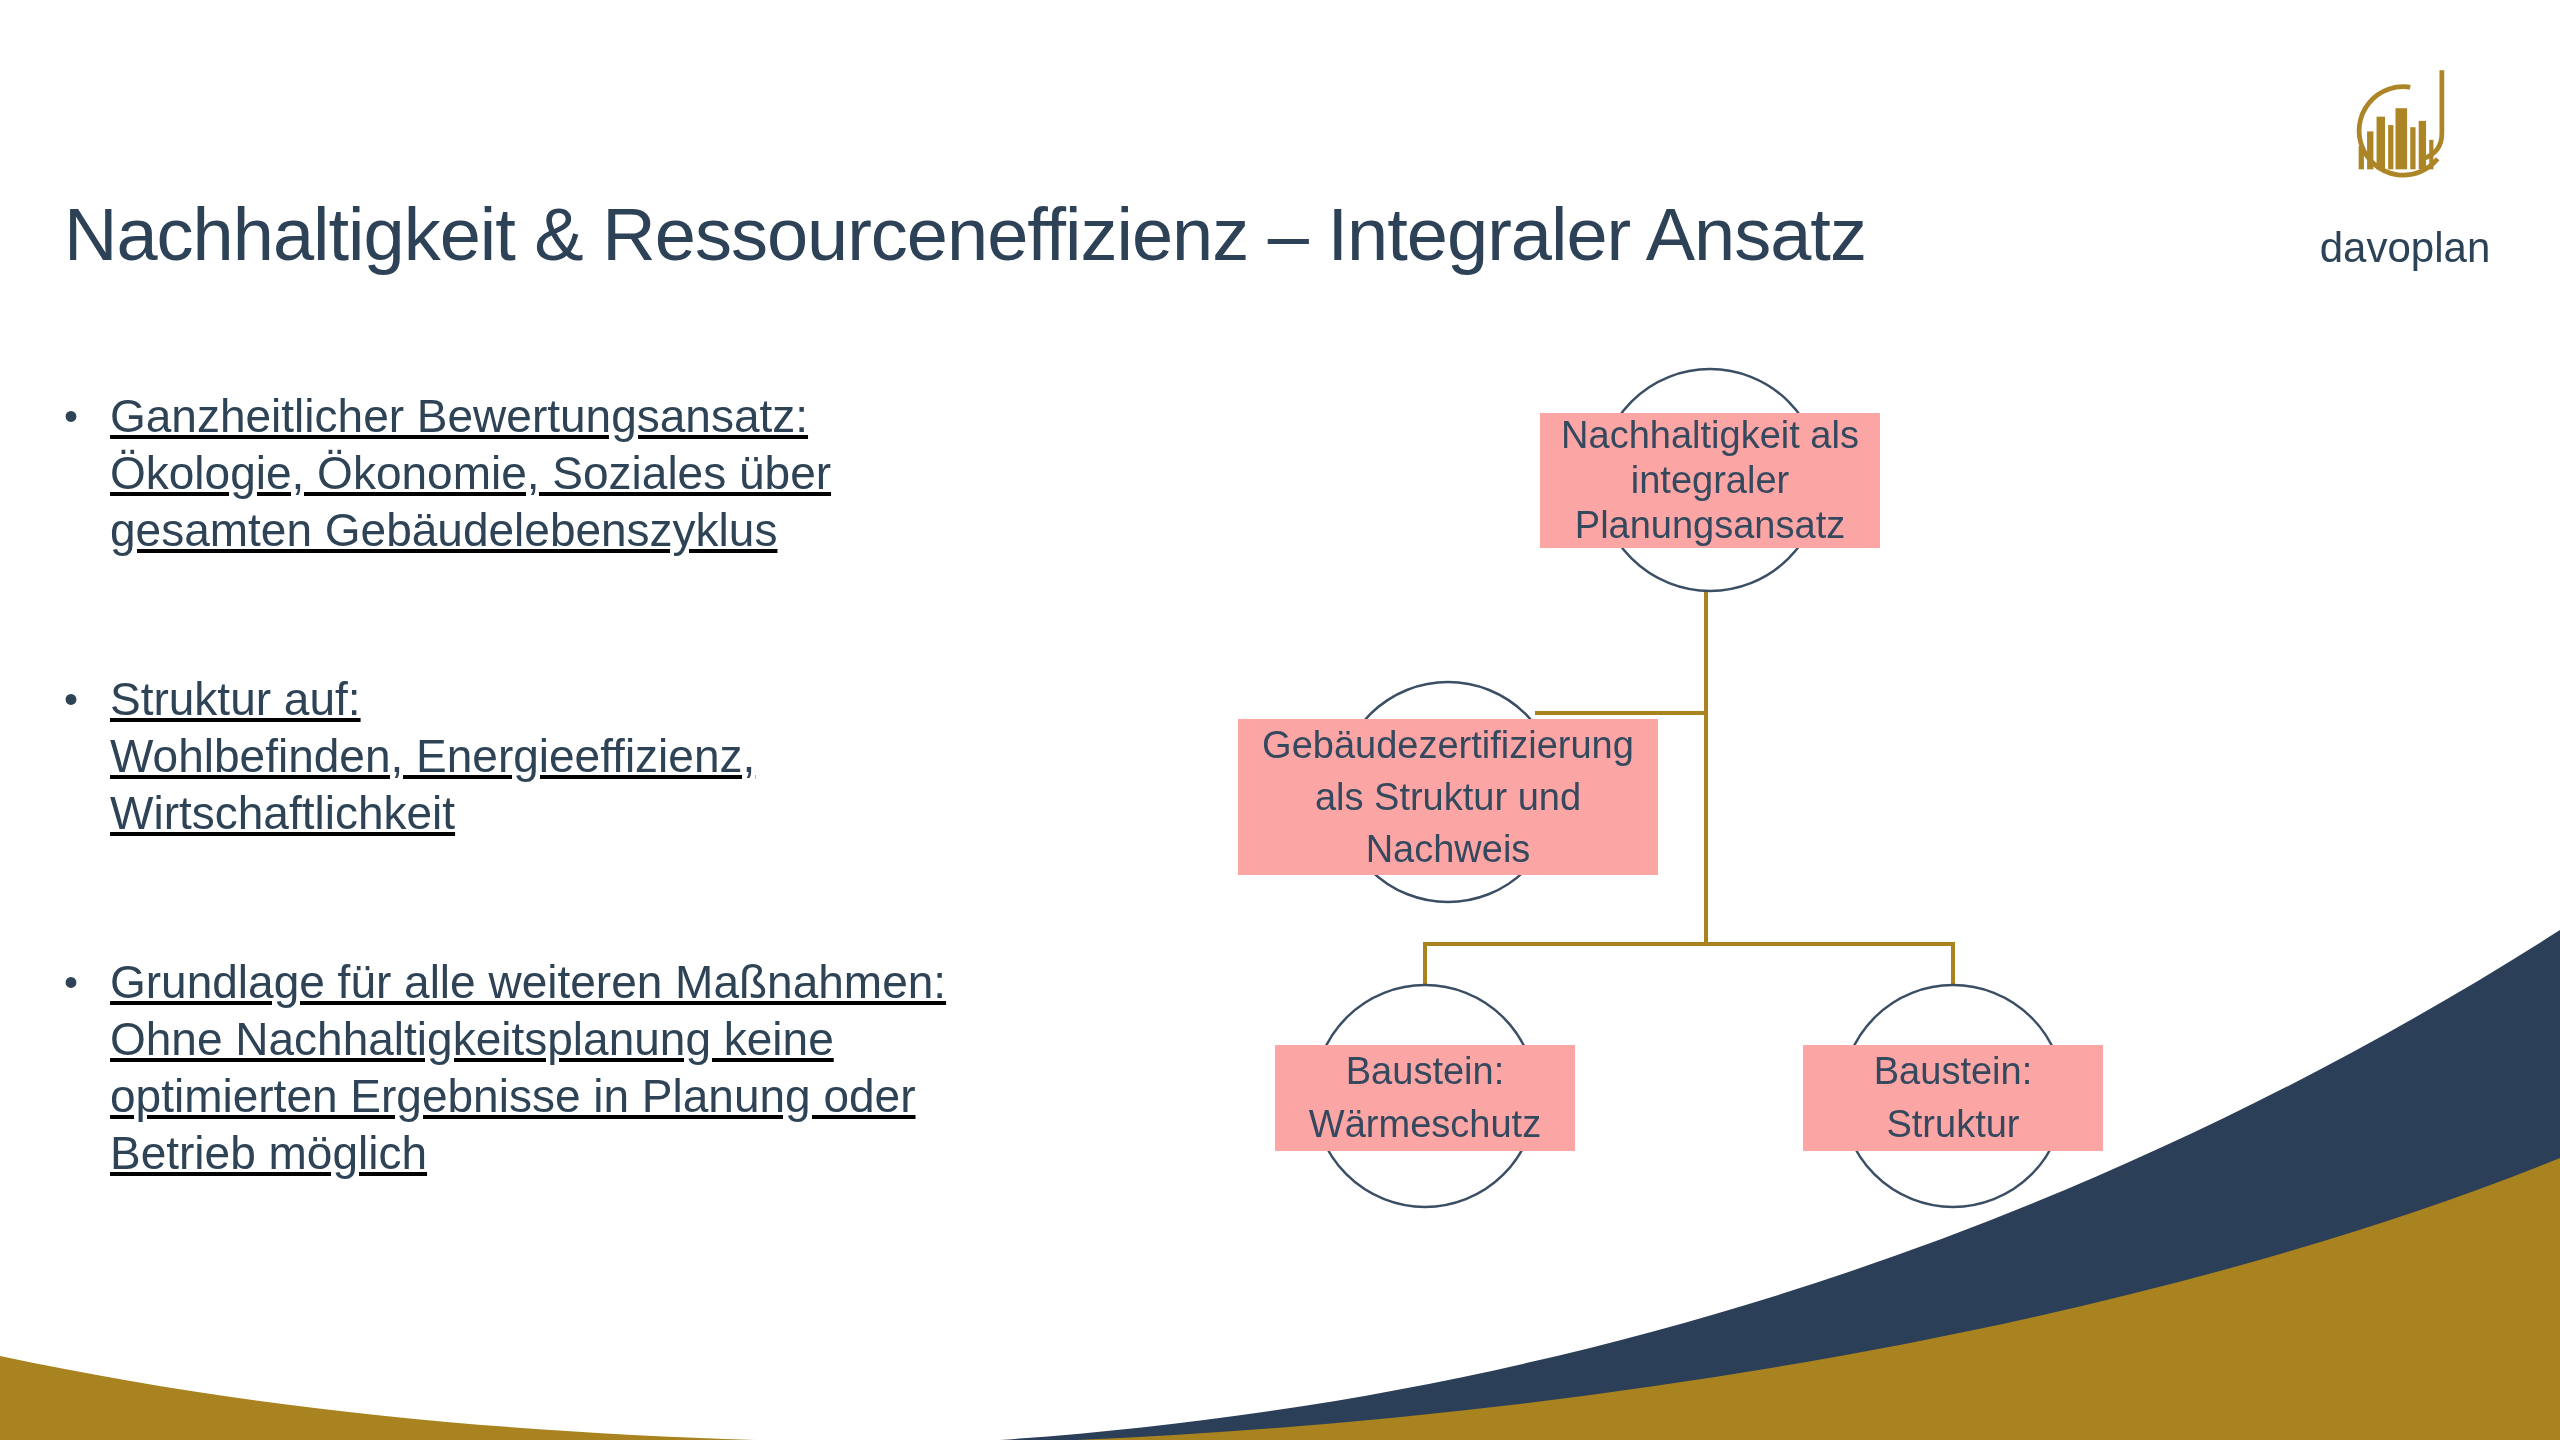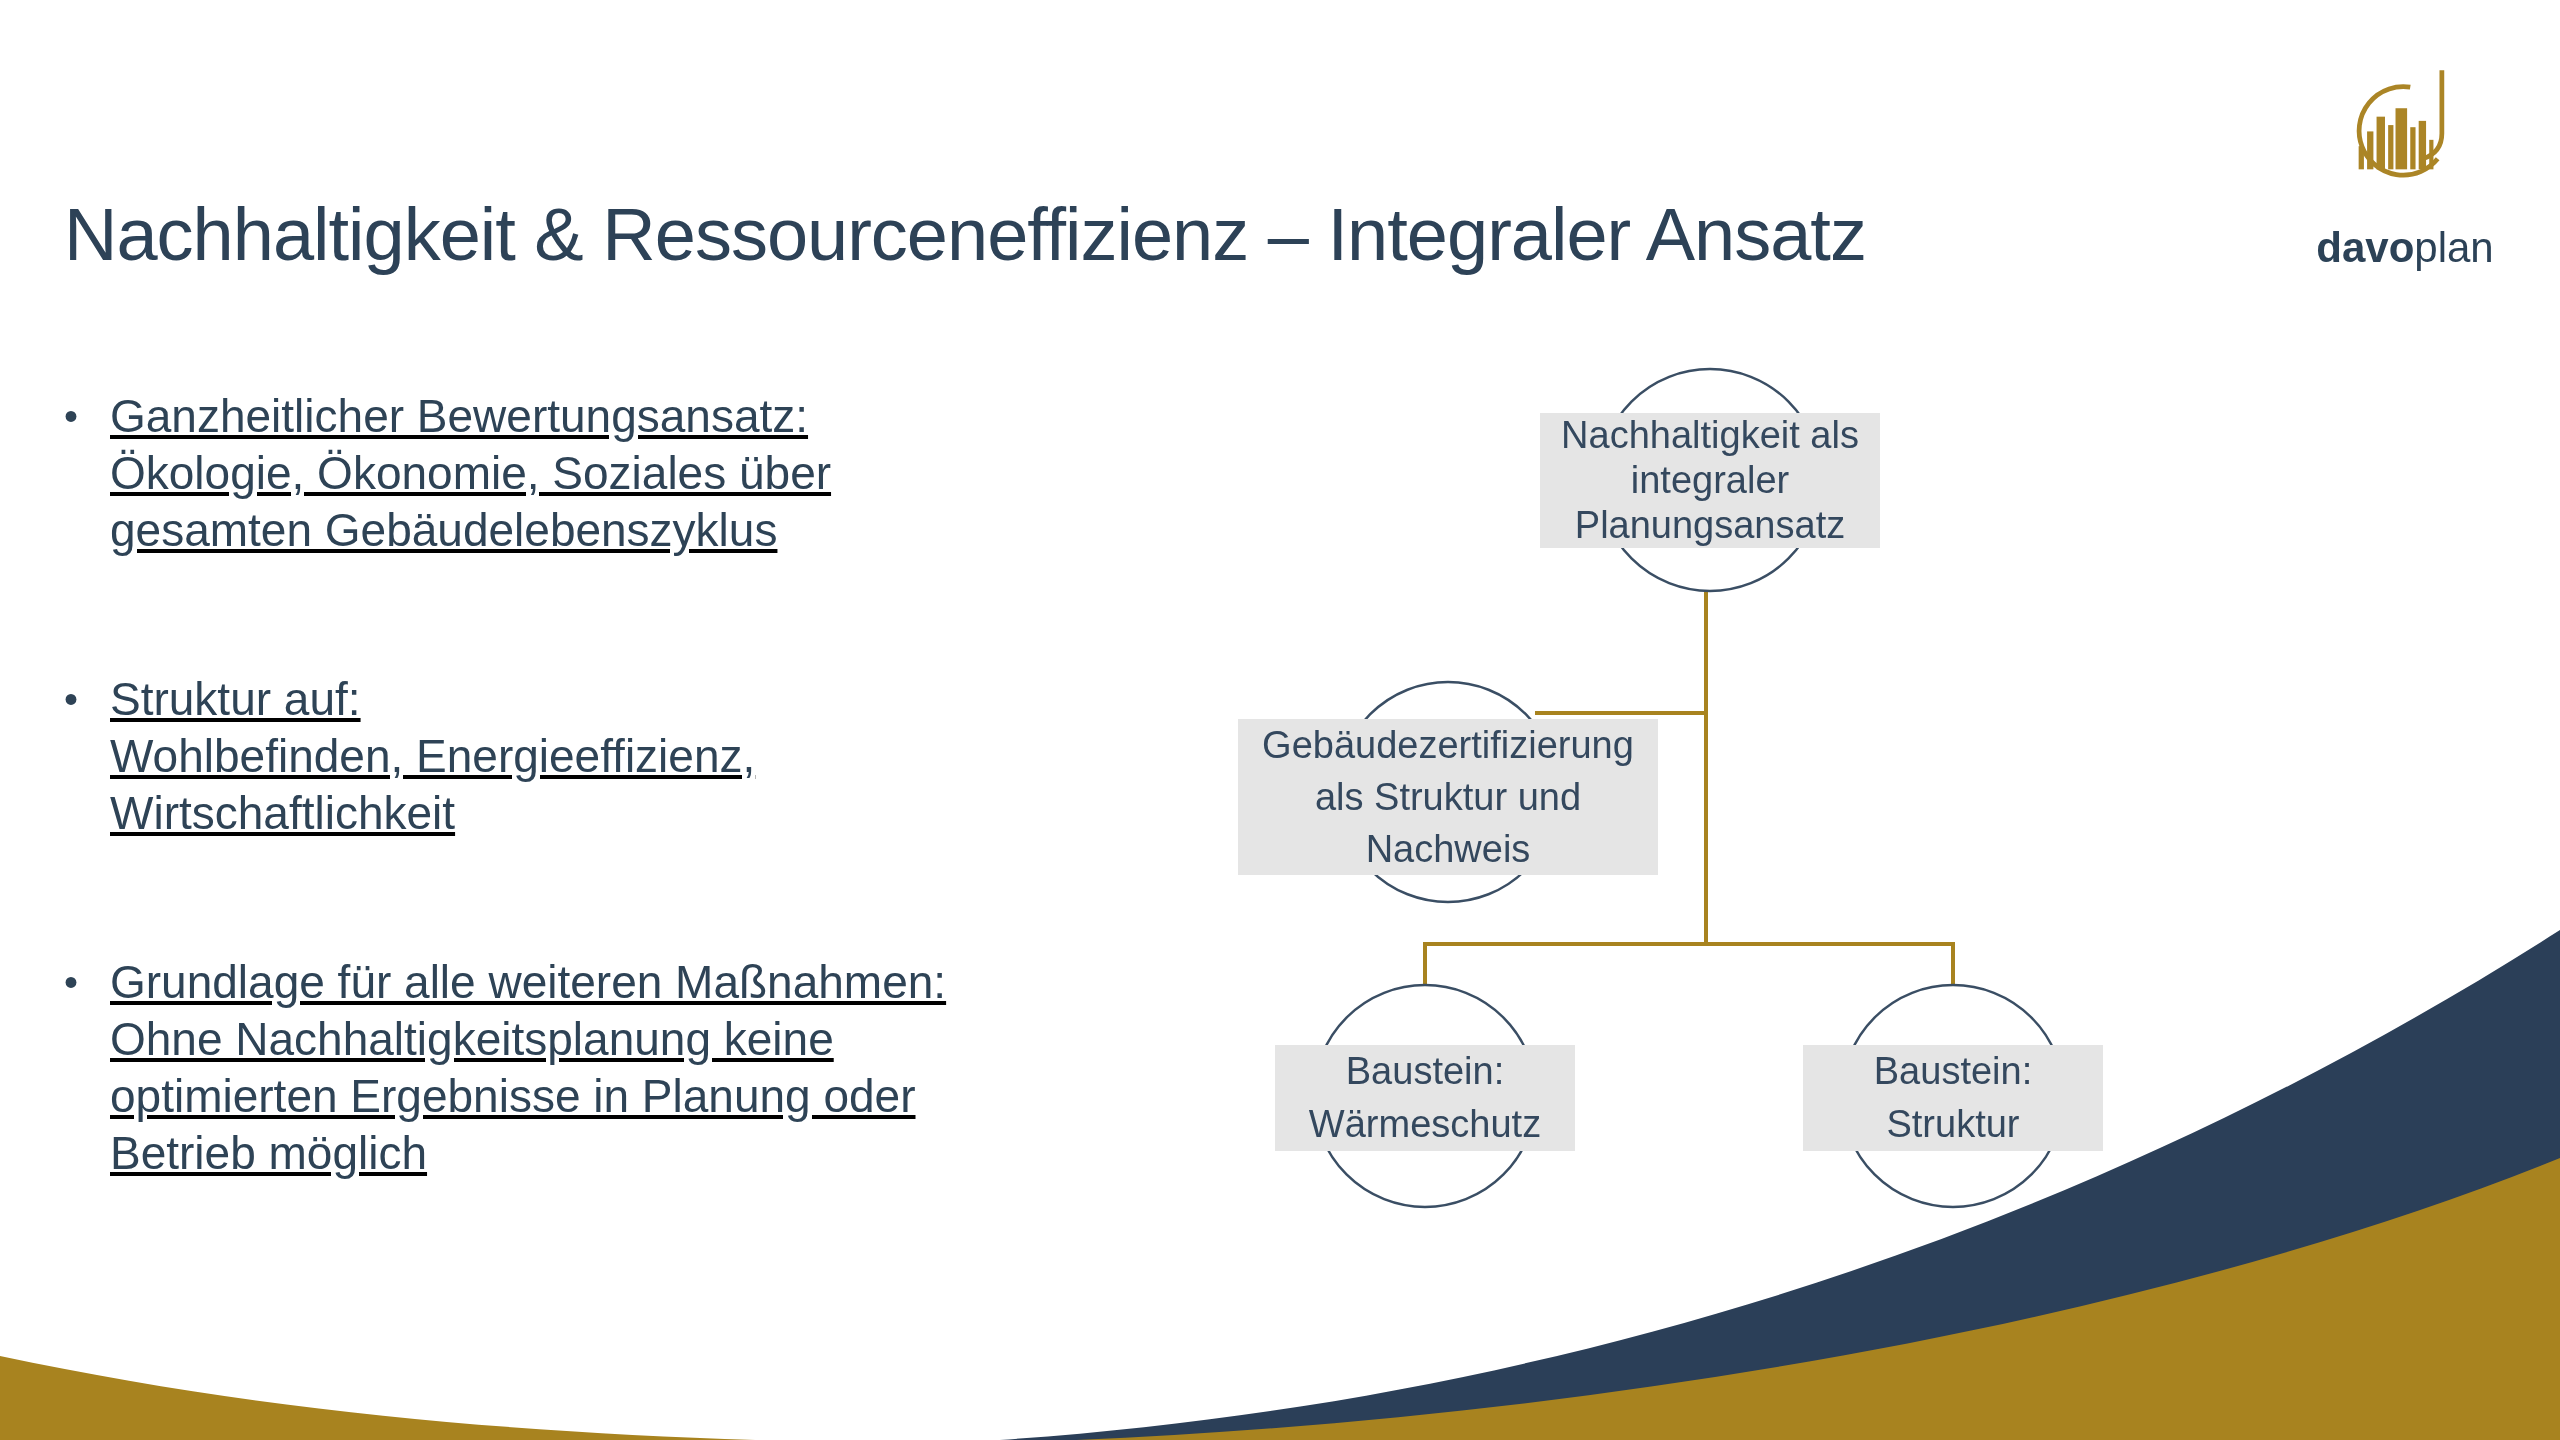--- a/index.html
+++ b/index.html
@@ -12,33 +12,33 @@
   
   .title{
     position:absolute;left:64px;top:142px;width:2150px;
     font-size:74px;font-weight:400;letter-spacing:-1px;color:#2D4257;z-index:5;
     white-space:nowrap;
   }
   
   .logo{position:absolute;left:2290px;top:64px;width:230px;z-index:5;}
   .logo-emblem{display:block;margin:0 auto;width:116px;height:158px;}
   .logo-word{margin-top:2px;text-align:center;font-size:42px;color:#2C4257;letter-spacing:0;}
-  .logo-word .b{font-weight:700;}
+  .logo-word .b{font-weight:400;}
   .logo-word .l{font-weight:400;}
   
   .bullets{position:absolute;left:64px;top:388px;width:1080px;z-index:5;}
   .bullet{display:flex;align-items:flex-start;margin-bottom:112px;}
   .bullet:last-child{margin-bottom:0;}
   .dot{flex:0 0 46px;font-size:40px;line-height:57px;color:#2E4356;}
   .blines{flex:1;text-decoration:underline;}
   .bline{display:block;font-size:46px;line-height:57px;color:#2E4356;}
   
   .connectors{position:absolute;left:0;top:0;width:2560px;height:1440px;z-index:3;pointer-events:none;}
   .node{position:absolute;text-align:center;z-index:4;}
-  .nline{display:block;background:#e5e5e5;font-size:38px;color:#34485E;}
+  .nline{display:block;background:#fca5a5;font-size:38px;color:#34485E;}
   .node-root{left:1540px;top:413px;width:340px;}
   .node-root .nline{line-height:45px;}
   .node-cert{left:1238px;top:719px;width:420px;}
   .node-cert .nline{line-height:52px;}
   .node-leaf-l{left:1275px;top:1045px;width:300px;}
   .node-leaf-r{left:1803px;top:1045px;width:300px;}
   .node-leaf-l .nline,.node-leaf-r .nline{line-height:53px;}
 </style>
 </head>
 <body>

